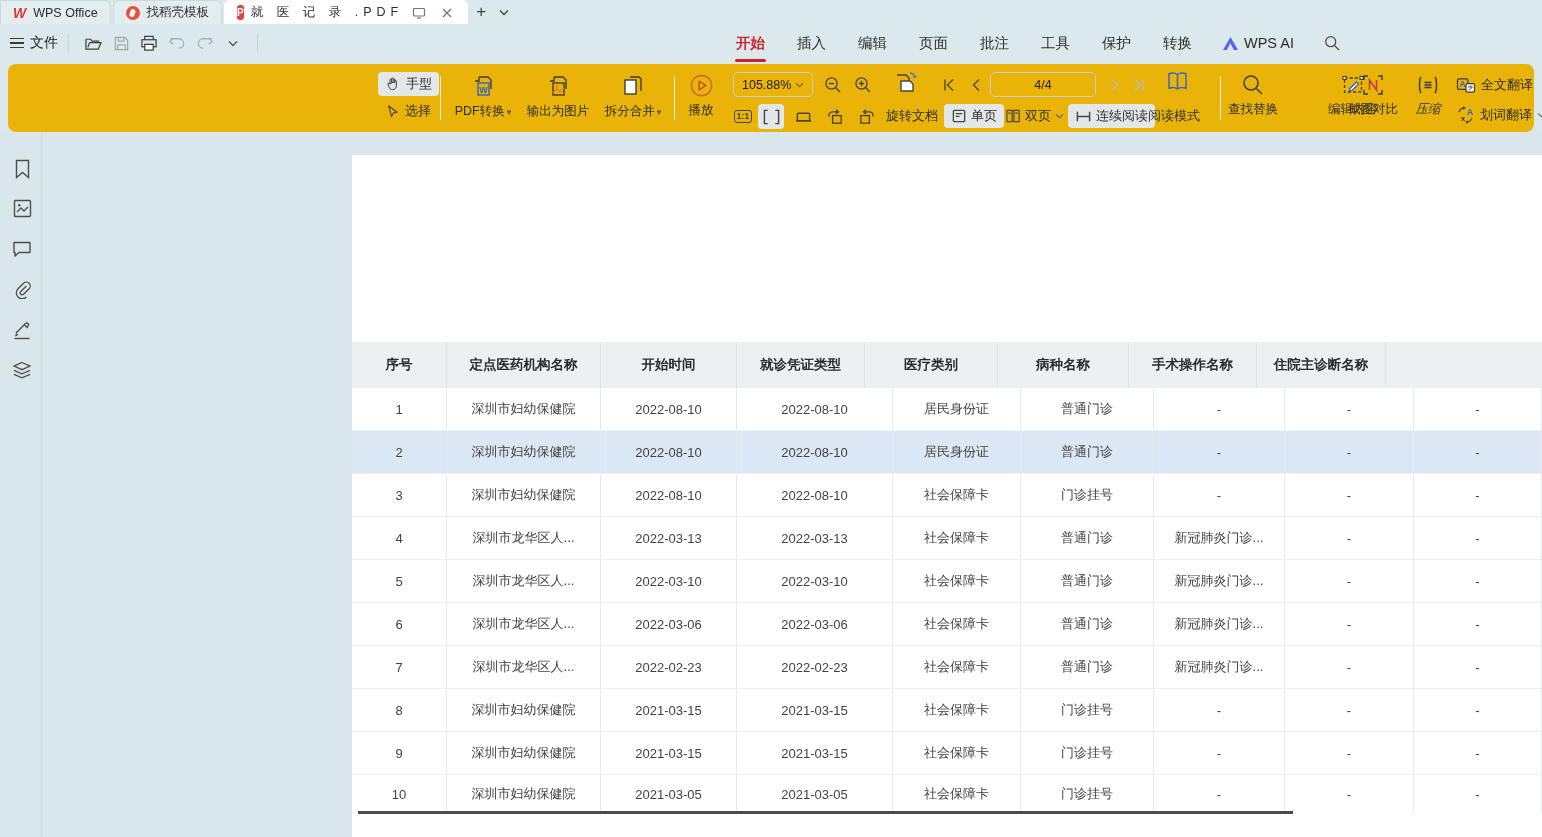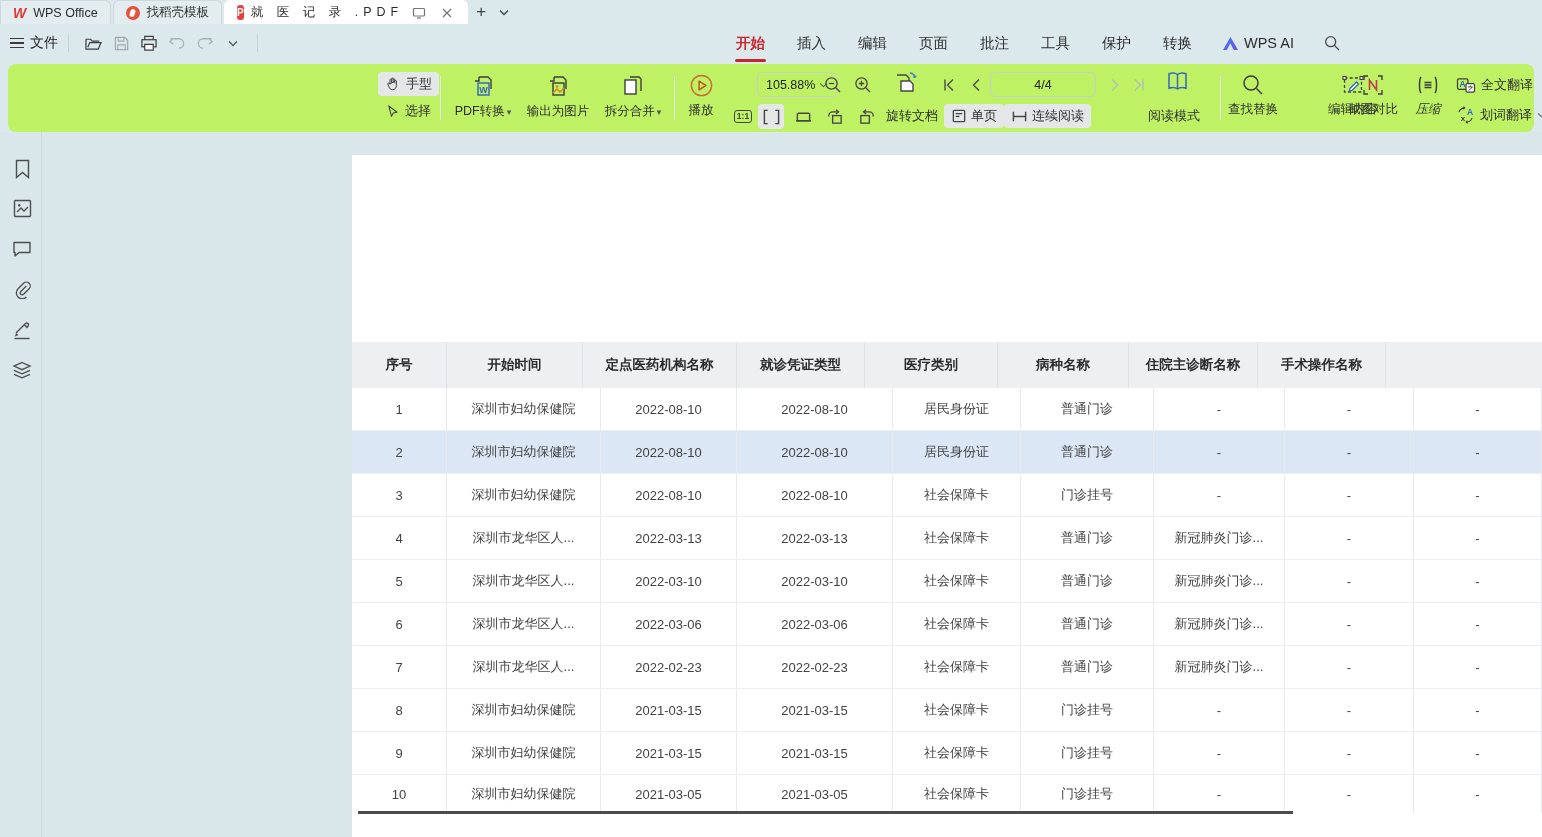--- a/index.html
+++ b/index.html
@@ -35,21 +35,21 @@
   .qbtn { width:24px; height:24px; display:flex; align-items:center; justify-content:center; margin:0 2px; }
   .qbtn svg { display:block; }
   .menu-tabs { position:absolute; left:735px; top:0; height:38px; display:flex; align-items:center; gap:30px; font-size:14.5px; color:#2d2d2d; }
   .menu-tab { position:relative; padding:2px 1px; white-space:nowrap; }
   .menu-tab.active { color:#c7252c; font-weight:bold; }
   .menu-tab.active::after { content:""; position:absolute; left:0; right:0; bottom:-7px; height:3px; background:#c7252c; border-radius:2px; }
   .wps-ai { display:flex; align-items:center; gap:6px; font-size:14.5px; color:#2d2d2d; }
   .menu-search { margin-left:-4px; }
 
   
-  .ribbon { position:absolute; left:8px; top:64px; width:1526px; height:68px; background:#bef264; border-radius:8px;text-align:center; }
+  .ribbon { position:absolute; left:8px; top:64px; width:1526px; height:68px; background:#eab308; border-radius:8px;text-align:center; }
   .ribbon .abs { position:absolute; }
   .vsep { position:absolute; top:12px; width:1px; height:44px; background:#e4e7e9; }
   .stack-btn { display:flex; align-items:center; gap:5px; font-size:13px; color:#2e2e2e; padding:3px 7px; border-radius:4px; white-space:nowrap; }
   .stack-btn.selected { background:#e3e7e8; }
   .bigbtn { display:flex; flex-direction:column; align-items:center; gap:4px; font-size:12.5px; color:#2e2e2e; white-space:nowrap; }
   .bigbtn .lbl { display:flex; align-items:center; gap:2px; }
   .chev { font-size:9px; color:#555; }
   .zoombox { display:flex; align-items:center; justify-content:space-between; padding:0 8px; width:80px; height:25px;
              border:1px solid #c8cdd0; border-radius:5px; font-size:12.5px; color:#222; }
   .pagebox { display:flex; align-items:center; justify-content:center; width:106px; height:25px;
@@ -256,21 +256,21 @@
     <div class="abs bigbtn" style="left:672px; top:9px; width:42px;">
       <svg width="25" height="25" viewBox="0 0 26 26">
         <circle cx="13" cy="13" r="10.5" fill="none" stroke="#c96b35" stroke-width="1.5"></circle>
         <path d="M10.5 8.5l7 4.5-7 4.5z" fill="none" stroke="#c05622" stroke-width="1.6" stroke-linejoin="round"></path>
       </svg>
       <span class="lbl">
           <span>播放</span>
         </span>
     </div>
 
-    <div class="abs zoombox" style="left:725px; top:8px;margin-left:24px;">
+    <div class="abs zoombox" style="left:725px; top:8px;">
       <span>105.88%</span>
       <svg width="9" height="6" viewBox="0 0 10 7">
           <path d="M1 1.5l4 4 4-4" fill="none" stroke="#666" stroke-width="1.3"></path>
         </svg>
     </div>
     <div class="abs icbtn" style="left:812px; top:8px;">
       <svg width="18" height="18" viewBox="0 0 18 18">
           <circle cx="7.5" cy="7.5" r="5.6" fill="none" stroke="#454545" stroke-width="1.3"></circle>
           <path d="M11.8 11.8L16 16" stroke="#454545" stroke-width="1.3"></path>
           <path d="M4.8 7.5h5.4" stroke="#454545" stroke-width="1.3"></path>
@@ -365,21 +365,21 @@
       <svg width="16" height="16" viewBox="0 0 17 17">
           <rect x="2" y="2.5" width="5.5" height="12" fill="none" stroke="#454545" stroke-width="1.3"></rect>
           <rect x="9.5" y="2.5" width="5.5" height="12" fill="none" stroke="#454545" stroke-width="1.3"></rect>
           <path d="M3.5 5.5h2.5M11 5.5h2.5" stroke="#454545" stroke-width="1.2"></path>
         </svg>
       <span>双页</span>
       <svg class="chev" width="9" height="6" viewBox="0 0 10 7">
           <path d="M1 1.5l4 4 4-4" fill="none" stroke="#666" stroke-width="1.3"></path>
         </svg>
     </div>
-    <div class="abs ic-label selected" style="left:996px; top:40px;">
+    <div class="abs ic-label selected" style="left:1060px; top:40px;">
       <svg width="17" height="15" viewBox="0 0 18 16">
           <path d="M2.5 3v10M2.5 8h13M15.5 3v10" fill="none" stroke="#454545" stroke-width="1.5"></path>
         </svg>
       <span>连续阅读</span>
     </div>
     <div class="abs ic-label" style="left:1140px; top:43px;">
       <span>阅读模式</span>
     </div>
 
     <div class="vsep" style="left:1212px;"></div>
@@ -482,27 +482,27 @@
             <path d="M10 1.5l8 3.6-8 3.6-8-3.6z" fill="none" stroke="#4d4d4d" stroke-width="1.3"></path>
             <path d="M2 9.3l8 3.6 8-3.6M2 13.3l8 3.6 8-3.6" fill="none" stroke="#4d4d4d" stroke-width="1.3"></path>
           </svg>
       </span>
     </div>
 
     <div class="page">
       <div class="doc-table">
         <div class="thead">
             <div class="th" style="width: 95px;">序号</div>
+            <div class="th" style="width: 154px;">定点医药机构名称</div>
             <div class="th" style="width: 136px;">开始时间</div>
-            <div class="th" style="width: 154px;">定点医药机构名称</div>
             <div class="th" style="width: 128px;">就诊凭证类型</div>
             <div class="th" style="width: 133px;">医疗类别</div>
             <div class="th" style="width: 131px;">病种名称</div>
+            <div class="th" style="width: 128px;">手术操作名称</div>
             <div class="th" style="width: 129px;">住院主诊断名称</div>
-            <div class="th" style="width: 128px;">手术操作名称</div>
           </div>
         <div>
             <div class="tr">
               <div class="td" style="width: 95px;">1</div>
               <div class="td" style="width: 154px;">深圳市妇幼保健院</div>
               <div class="td" style="width: 136px;">2022-08-10</div>
               <div class="td" style="width: 156px;">2022-08-10</div>
               <div class="td" style="width: 128px;">居民身份证</div>
               <div class="td" style="width: 133px;">普通门诊</div>
               <div class="td" style="width: 131px;">-</div>

